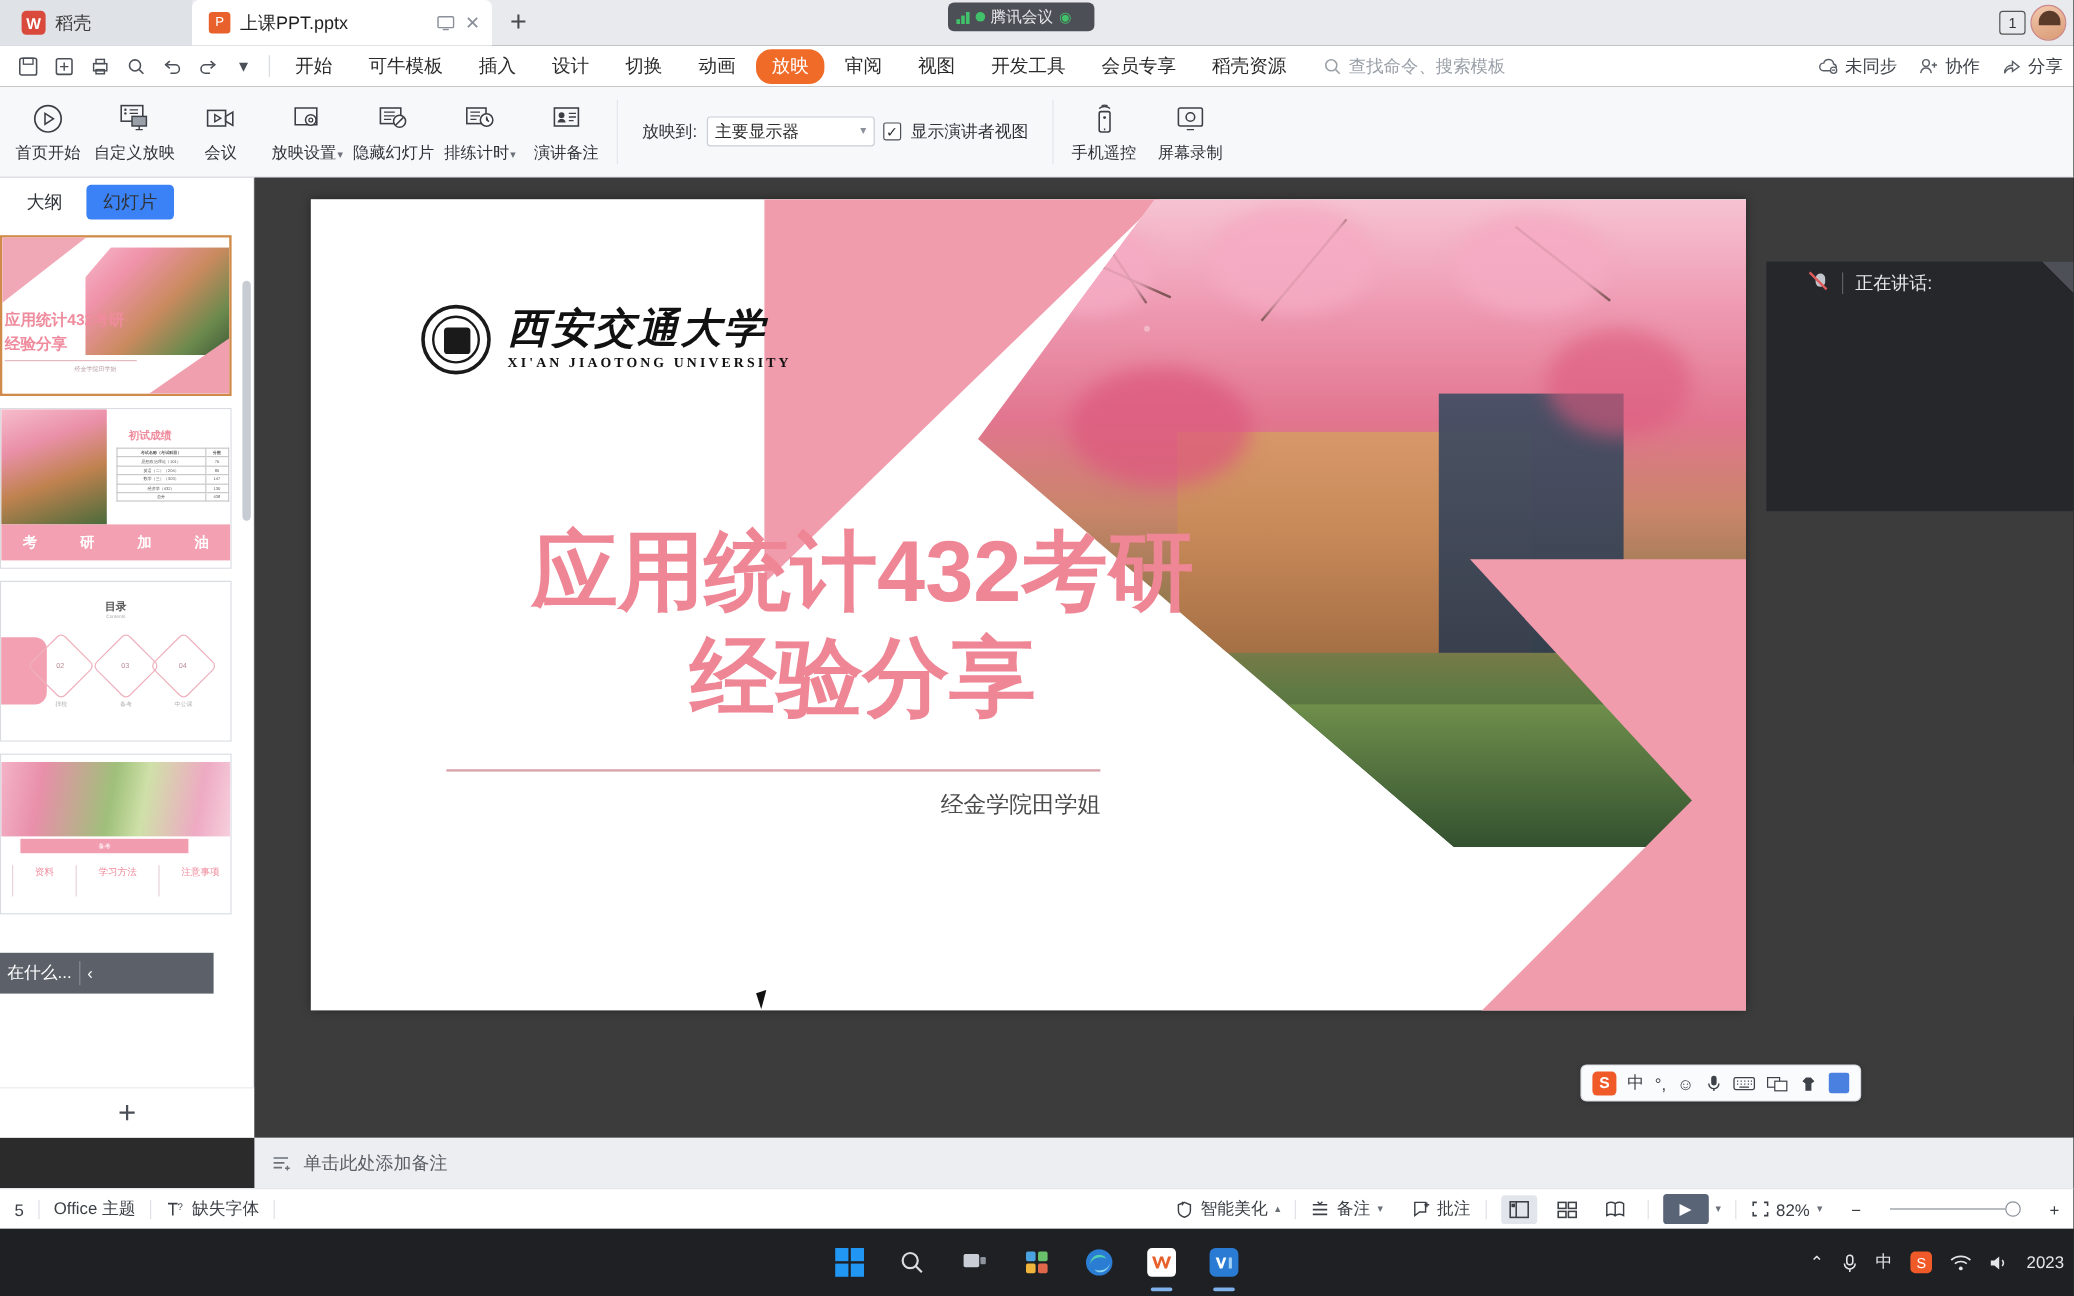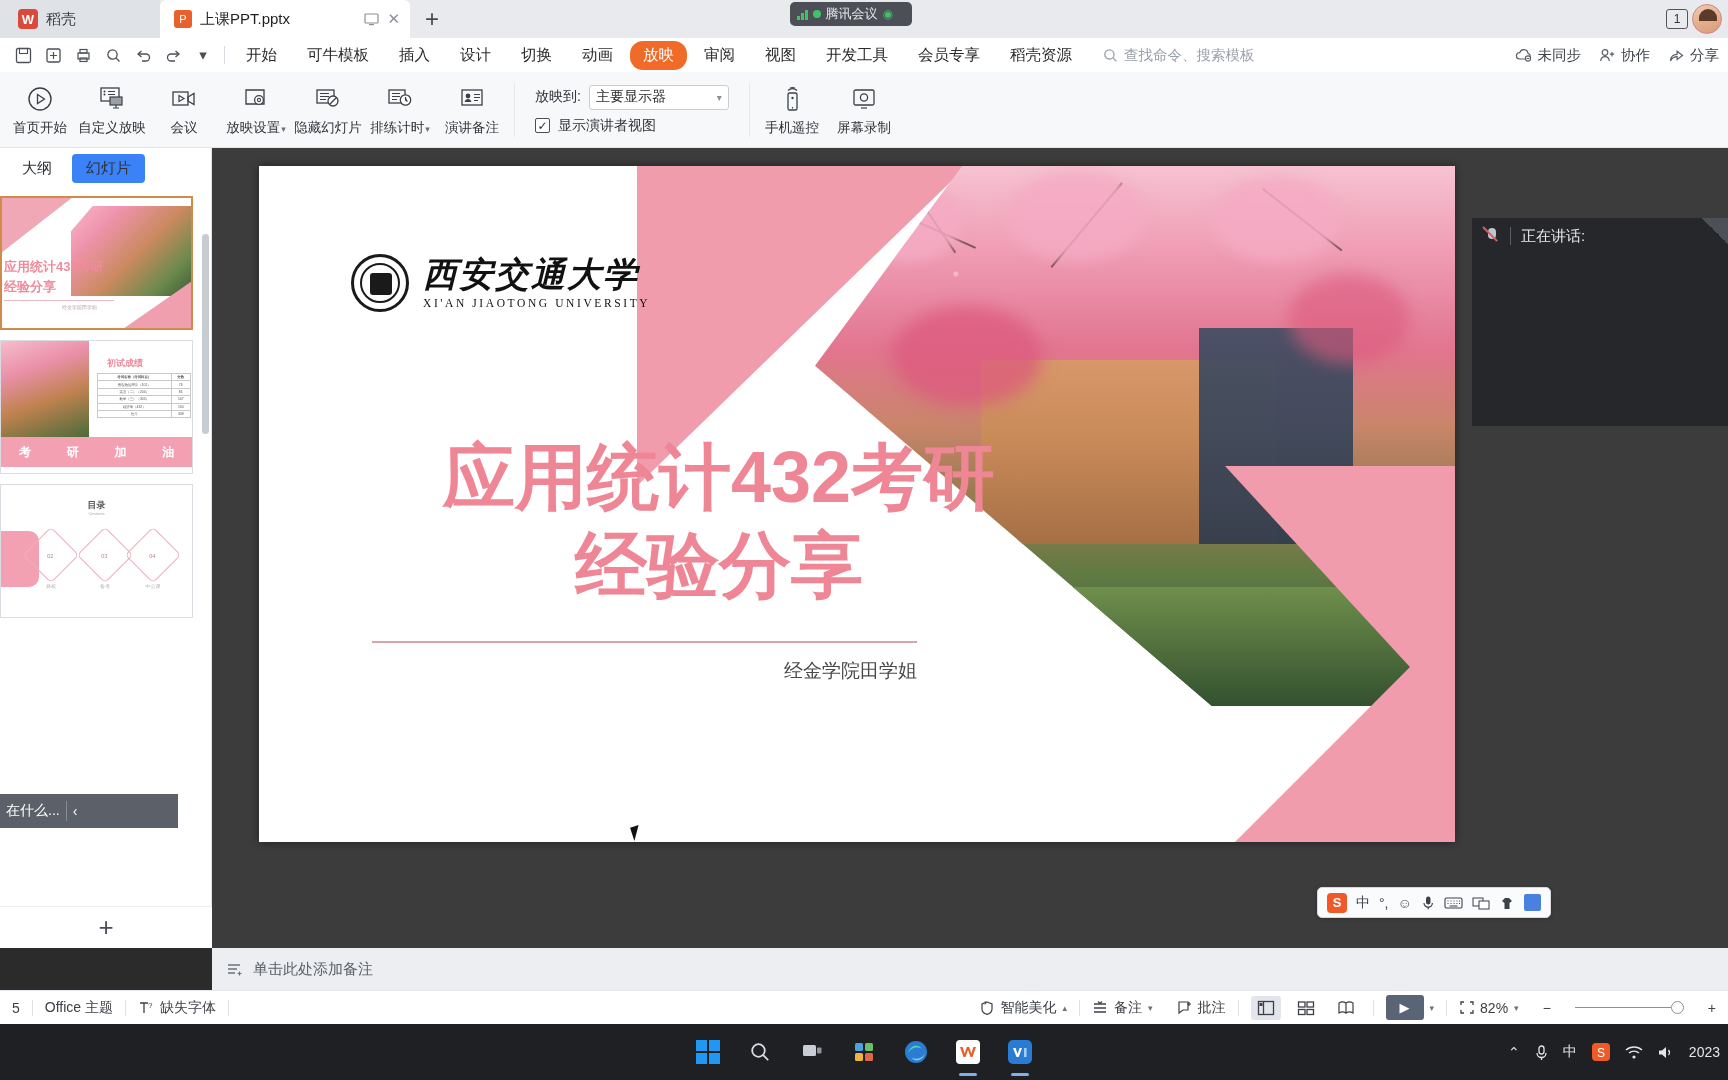--- a/index.html
+++ b/index.html
@@ -104,21 +104,21 @@
     display: flex; align-items: center; padding-left: 4px;
   }
   .rb-item {
     width: 72px; height: 72px; display: flex; flex-direction: column;
     align-items: center; justify-content: center; gap: 3px;
     font-size: 13.5px; color: #2f3338; cursor: pointer;
   }
   .rb-item .ic { height: 34px; display:flex; align-items:center; justify-content:center; }
   .rb-item .lb { white-space: nowrap; }
   .rb-sep { width: 1px; height: 54px; background: #e4e7ec; margin: 0 6px; }
-  .rb-group { display: flex; flex-direction: column; gap: 7px; padding: 0 14px; }
+  .rb-group { display: flex; gap: 7px; padding: 0 14px; }
   .rb-row { display: flex; align-items: center; gap: 8px; font-size: 14px; color: #2f3338; }
   .combo {
     width: 140px; height: 25px; border: 1px solid #c9ced6; background: #fff;
     border-radius: 3px; display: flex; align-items: center;
     padding: 0 6px; font-size: 14px; color: #2b2b2b;
   }
   .combo .cv { flex: 1; }
   .combo .ca { color: #8b9099; font-size: 10px; }
   .chk {
     width: 15px; height: 15px; border: 1.4px solid #4a4f57; border-radius: 2px;
@@ -264,21 +264,21 @@
   .logo-seal::after {
     content:""; position:absolute; left: 16px; top: 16px; width: 22px; height: 22px;
     background: #1a1a1a; border-radius: 3px;
   }
   .logo-txt-cn {
     font-family: "Liberation Serif", serif; font-size: 34px; font-weight: bold;
     font-style: italic; color: #111; letter-spacing: 2px; line-height: 1;
   }
   .logo-txt-en {
     font-family: "Liberation Serif", serif; font-size: 11.5px; color: #111;
-    letter-spacing: 2.6px; margin-top: 5px;
+    letter-spacing: 2.6px; margin-top: 5px; font-weight: bold;
   }
   .slide-title {
     position: absolute; left: 130px; top: 268px; width: 660px;
     text-align: center; color: #ef8695;
     font-size: 72px; font-weight: bold; line-height: 1.22;
     font-family: "Liberation Sans", sans-serif;
   }
   .slide-rule {
     position: absolute; left: 113px; top: 475px; width: 545px; height: 1.5px;
     background: #d8a5ad;
@@ -310,21 +310,21 @@
   .ime i { font-style: normal; font-size: 14px; color: #3d4148; }
   .ime .sq { width: 17px; height: 17px; background: #4a80e0; border-radius: 2px; }
 
   
   .meetwin {
     position: absolute; left: 1472px; top: 218px; width: 256px; height: 208px;
     background: #25272b; z-index: 55;
   }
   .meet-head {
     height: 36px; display: flex; align-items: center; gap: 10px; padding-left: 12px;
-    color: #e8eaee; font-size: 15px; position: relative;
+    color: #e8eaee; font-size: 15px; position: relative; margin-left: 25px;
   }
   .meet-head .vl { width: 1px; height: 18px; background: #5b5f66; }
   .mic-off { position: relative; width: 16px; height: 18px; }
   .mic-off::before {
     content:""; position:absolute; left:4px; top:1px; width:8px; height:11px;
     border-radius: 4px; background: #c2c6cc;
   }
   .mic-off::after {
     content:""; position:absolute; left:-1px; top:-1px; width:20px; height:2px;
     background:#e05b5b; transform: rotate(45deg); transform-origin: left center;
@@ -747,20 +747,35 @@
             </div>
           <div class="dia" style="left:132px">
               <span>04</span>
             </div>
           <div class="cap" style="left:30px">择校</div>
           <div class="cap" style="left:84px">备考</div>
           <div class="cap" style="left:132px">中公课</div>
         </div>
       </div>
 
+      <div class="thumb">
+
+        <div class="m4">
+          <div class="ph"></div>
+          <div class="band">备考</div>
+          <div class="cols">
+            <span class="vl"></span>
+            <span>资料</span>
+            <span class="vl"></span>
+            <span>学习方法</span>
+            <span class="vl"></span>
+            <span>注意事项</span>
+          </div>
+        </div>
+      </div>
 
 
       <div class="lp-scroll"></div>
     </div>
 
     <div class="lp-overlay">
       <span>在什么...</span>
       <span class="bar"></span>
       <span>‹</span>
     </div>

